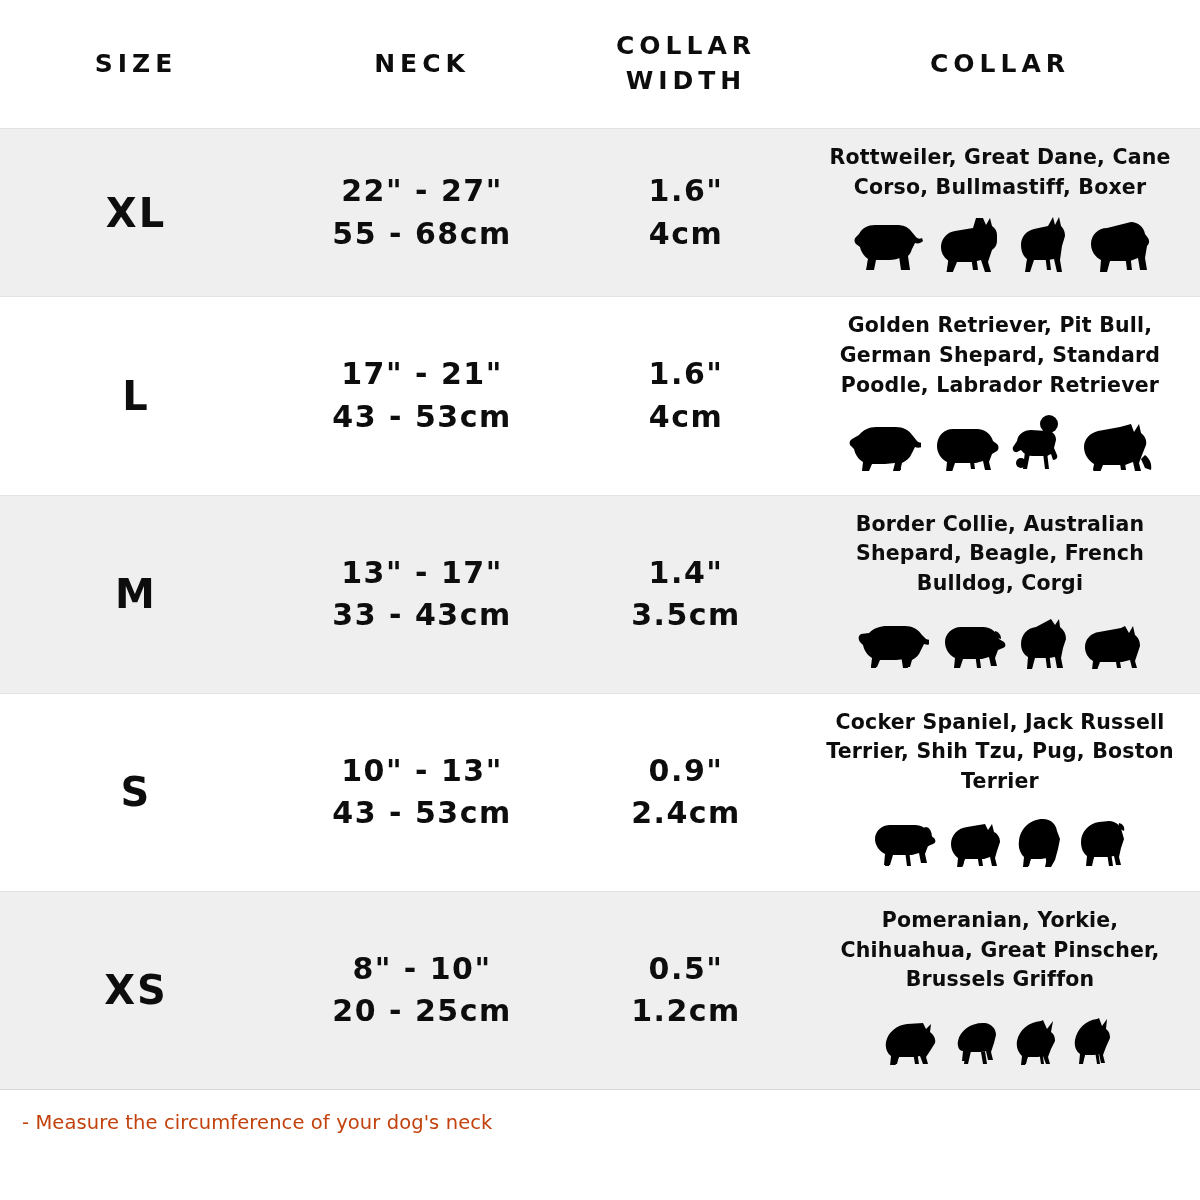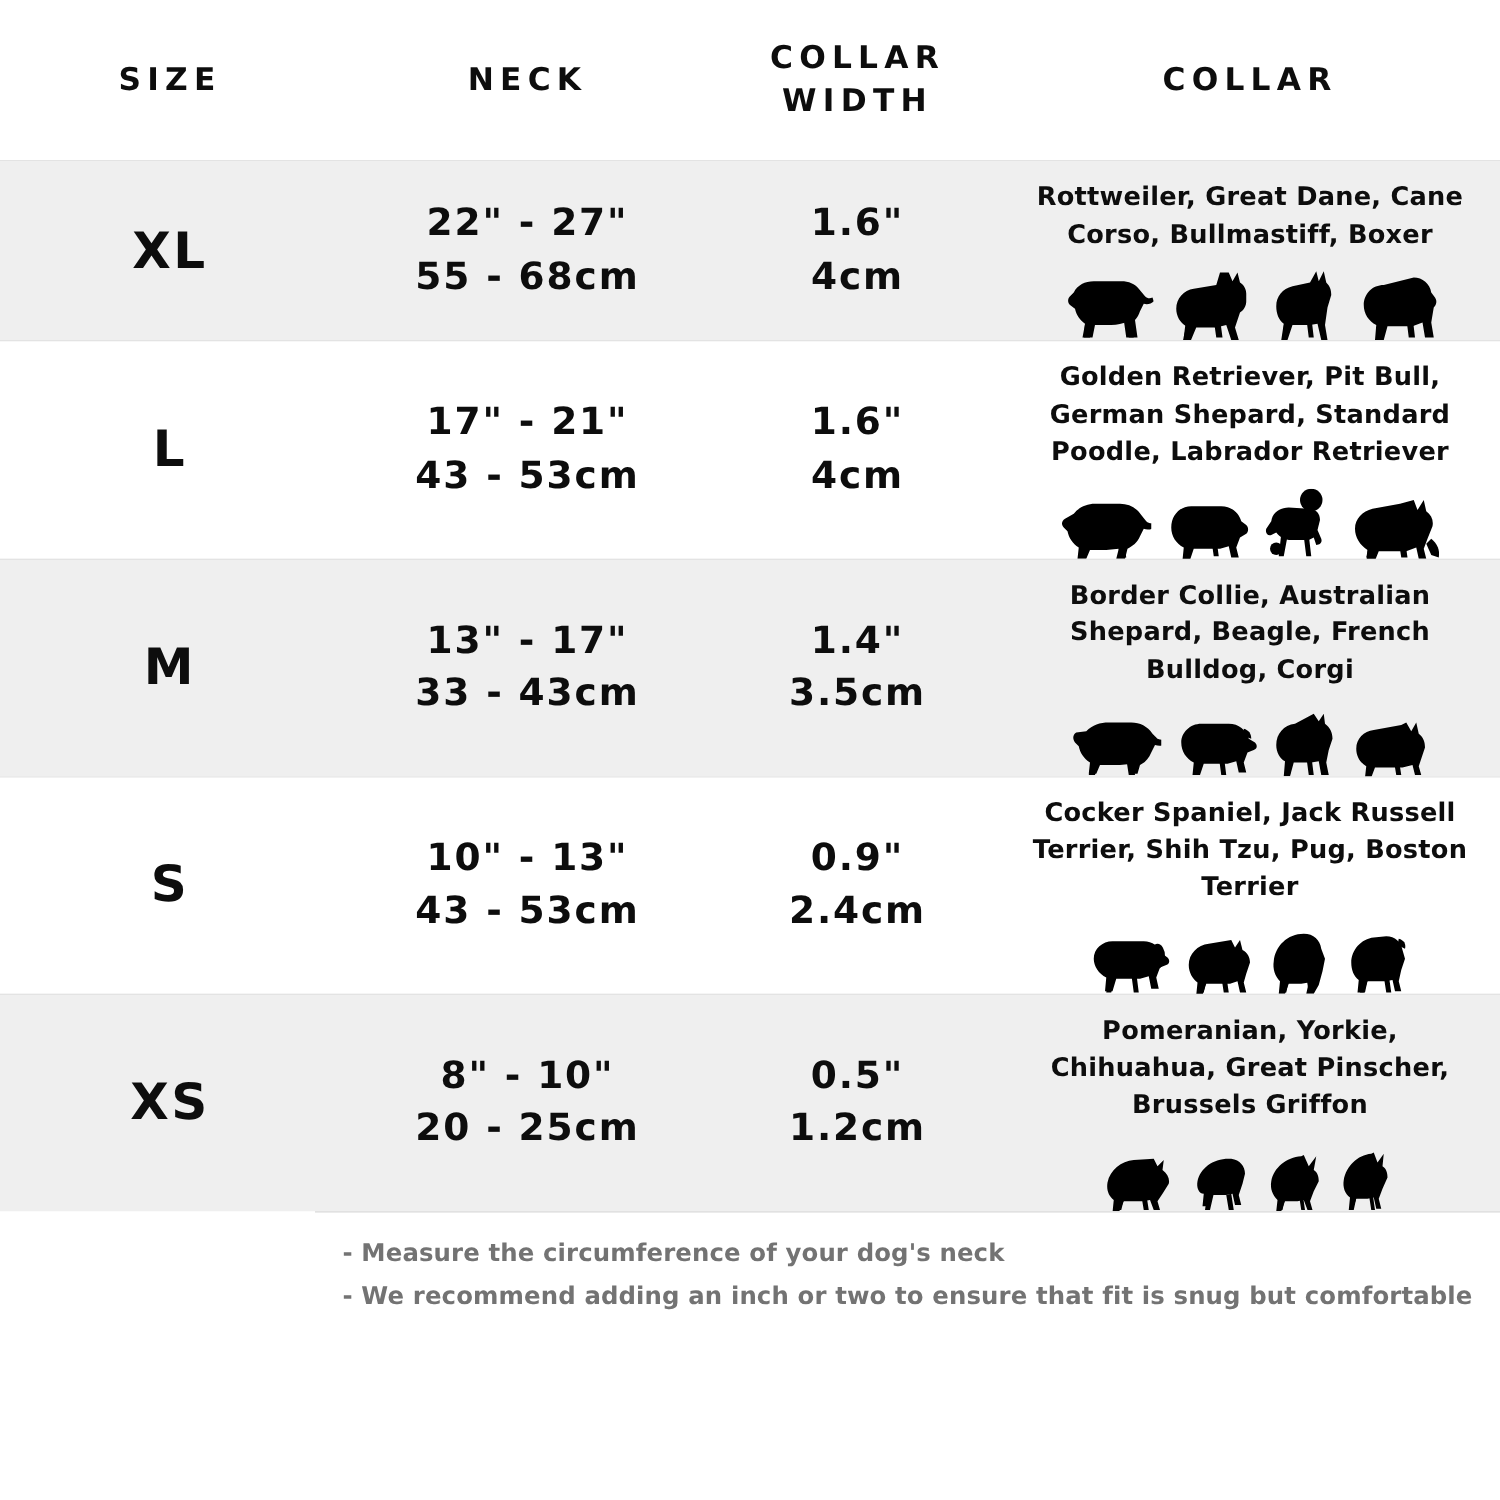--- a/index.html
+++ b/index.html
@@ -13,21 +13,20 @@
     font-family: "DejaVu Sans", "Liberation Sans", sans-serif;
     color: #0d0d0d;
     overflow: hidden;
   }
   .sheet {
     width: 1200px;
     height: 1200px;
     display: flex;
     flex-direction: column;
     box-sizing: border-box;
-    align-items: flex-end;
   }
   table.size-table {
     width: 1200px;
     border-collapse: collapse;
     table-layout: fixed;
   }
   table.size-table col.c-size { width: 272px; }
   table.size-table col.c-neck { width: 300px; }
   table.size-table col.c-width { width: 228px; }
   table.size-table col.c-breeds { width: 400px; }
@@ -62,21 +61,21 @@
     letter-spacing: 2px;
   }
   .measure {
     font-size: 30px;
     font-weight: bold;
     letter-spacing: 1.5px;
     line-height: 1.42;
     white-space: pre-line;
   }
   .breeds-cell {
-    padding: 14px 22px 0 22px;
+    padding: 14px 22px 24px 22px;
   }
   .breeds-text {
     font-size: 20.5px;
     font-weight: bold;
     line-height: 1.45;
     letter-spacing: 0.2px;
     text-align: center;
   }
   .silhouettes {
     display: flex;
@@ -90,24 +89,24 @@
     display: block;
   }
   .notes {
     padding: 16px 22px 10px 22px;
     border-top: 1px solid #d8d8d8;
     background: #ffffff;
     flex: 1;
   }
   .note-line {
     font-size: 19.5px;
-    font-weight: bold;
+    font-weight: normal;
     line-height: 1.72;
     letter-spacing: 0.1px;
-    color: #737373;
+    color: #c2410c;
   }
   .row-divider td {
     border-top: 1px solid #e3e3e3;
   }
 </style>
 </head>
 <body>
 
 <div class="sheet">
 
@@ -317,16 +316,15 @@
             </span>
           </div>
         </td>
       </tr>
 
     </tbody>
   </table>
 
   <div class="notes">
     <div class="note-line">- Measure the circumference of your dog's neck</div>
-    <div class="note-line">- We recommend adding an inch or two to ensure that fit is snug but comfortable</div>
   </div>
 
 </div>
 
 </body></html>

